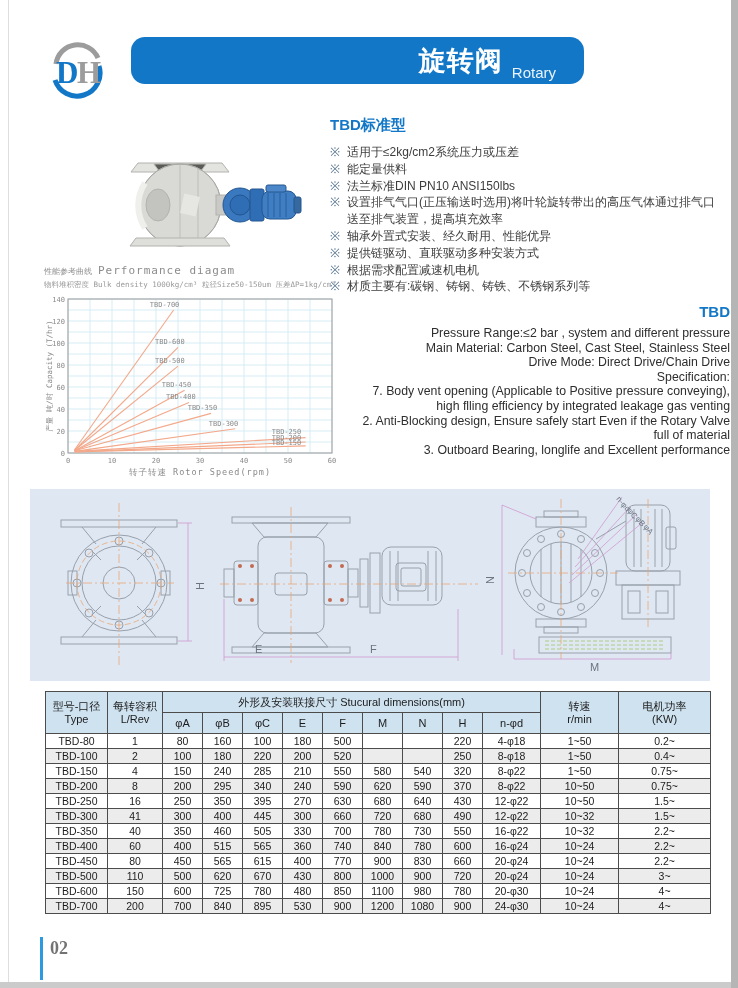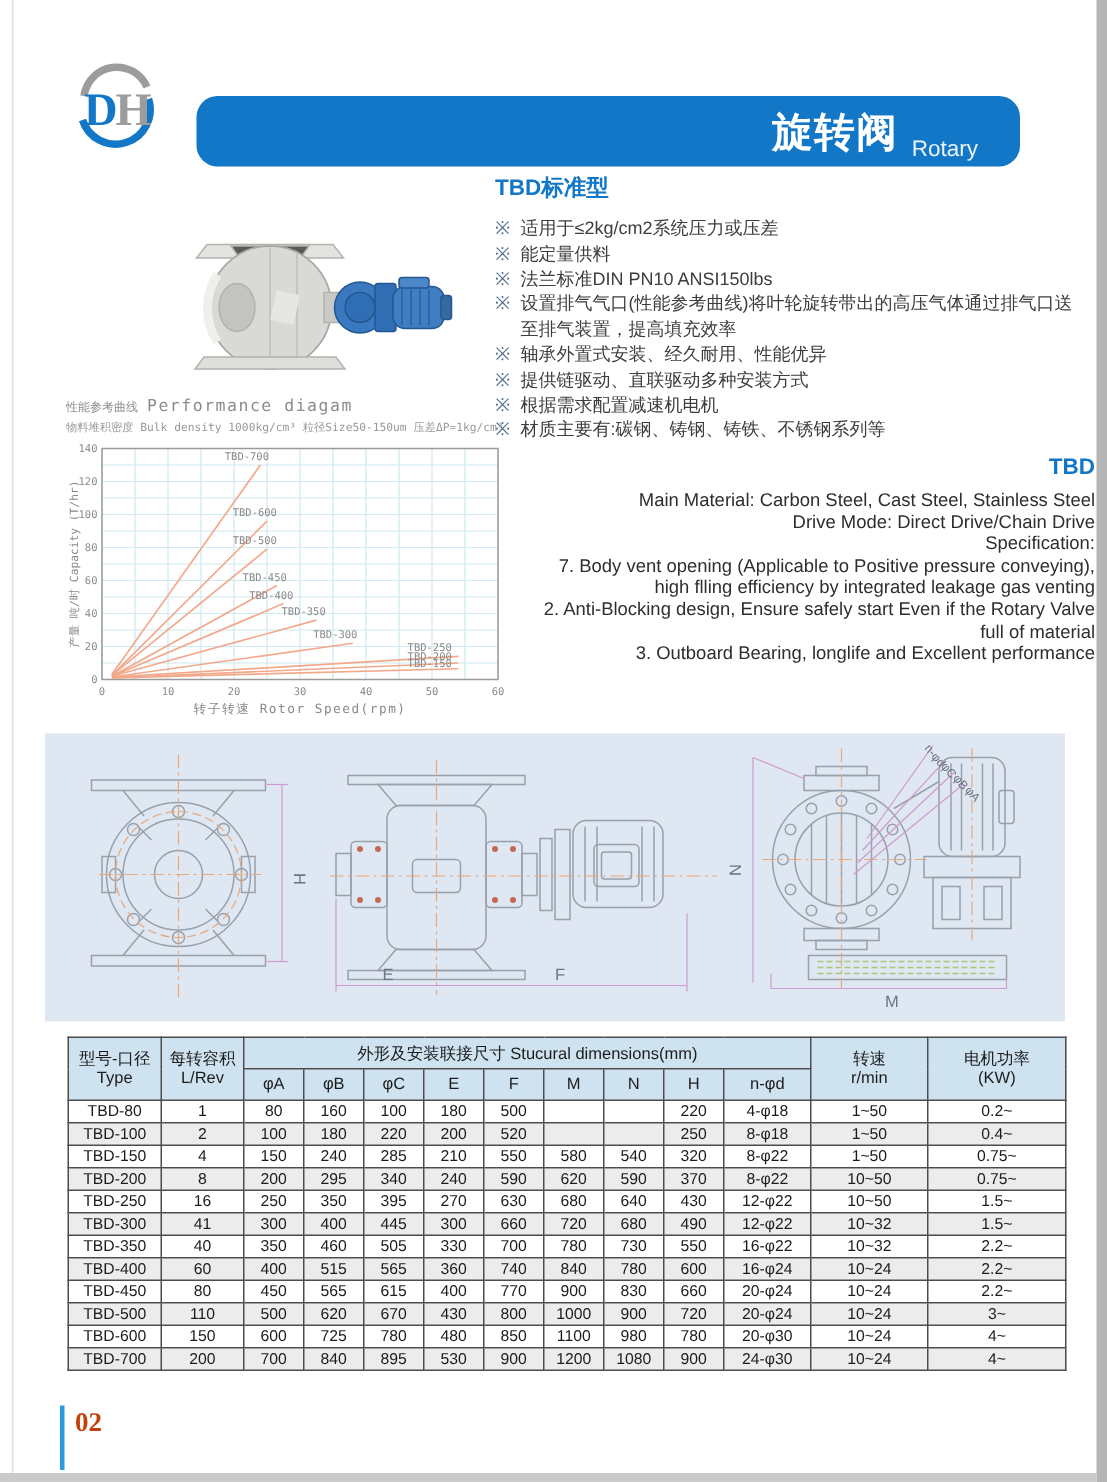--- a/index.html
+++ b/index.html
@@ -6,21 +6,21 @@
   body { background:#e8e8e8; font-family:"Liberation Sans",sans-serif; }
   #page { position:relative; width:738px; height:988px; background:#ffffff; overflow:hidden; }
 
   
   .edge-right  { position:absolute; right:0; top:0; width:7px; height:100%; background:#b5b5b5; }
   .edge-bottom { position:absolute; left:0; bottom:0; width:731px; height:6px; background:#cbcbcb; }
   .edge-left   { position:absolute; left:8px; top:0; width:1px; height:100%; background:#dedede; }
 
   
   .logo { position:absolute; left:48px; top:42px; width:58px; height:58px; }
-  .banner { position:absolute; left:131px; top:64px; width:549px; height:47px;
+  .banner { position:absolute; left:131px; top:37px; width:453px; height:47px;
             background:#1277c7; border-radius:14px; display:flex; align-items:center;
             justify-content:flex-end; padding-right:28px; gap:9px; }
   .banner .zh { color:#fff; font-size:27px; font-weight:bold; letter-spacing:1px; }
   .banner .en { color:#eaf3fb; font-size:15px; margin-top:24px; }
 
   
   .photo { position:absolute; left:90px; top:143px; width:220px; height:120px; }
 
   
   .intro { position:absolute; left:330px; top:116px; width:392px; }
@@ -48,21 +48,21 @@
   th, td { border:1px solid #4c4c4c; text-align:center; vertical-align:middle;
            font-size:10.5px; color:#1c1c1c; padding:0; height:15px; white-space:nowrap; }
   thead th { background:#cfe2f0; font-weight:normal; font-size:11px; height:21px; }
   thead .two div { line-height:12.5px; }
   tbody tr:nth-child(even) td { background:#ececec; }
   table { border:1.5px solid #3a3a3a; }
 
   
   .footer-bar { position:absolute; left:40px; top:937px; width:3px; height:43px; background:#2d9ae0; }
   .page-num { position:absolute; left:50px; top:938px; font-family:"Liberation Serif",serif;
-              font-weight:bold; font-size:18px; color:#c2410c; }
+              font-weight:bold; font-size:18px; color:#737373; }
 </style>
 </head>
 <body>
 
 <div id="page">
   <div class="edge-left"></div>
   <div class="edge-right"></div>
   <div class="edge-bottom"></div>
 
   <svg class="logo" viewBox="0 0 58 58">
@@ -114,21 +114,21 @@
         <li>
           <span class="bmark">※</span>
           <span>能定量供料</span>
         </li>
         <li>
           <span class="bmark">※</span>
           <span>法兰标准DIN PN10 ANSI150lbs</span>
         </li>
         <li>
           <span class="bmark">※</span>
-          <span>设置排气气口(性能参考曲线)将叶轮旋转带出的高压气体通过排气口送至排气装置，提高填充效率</span>
+          <span>设置排气气口(正压输送时选用)将叶轮旋转带出的高压气体通过排气口送至排气装置，提高填充效率</span>
         </li>
         <li>
           <span class="bmark">※</span>
           <span>轴承外置式安装、经久耐用、性能优异</span>
         </li>
         <li>
           <span class="bmark">※</span>
           <span>提供链驱动、直联驱动多种安装方式</span>
         </li>
         <li>
@@ -138,20 +138,21 @@
         <li>
           <span class="bmark">※</span>
           <span>材质主要有:碳钢、铸钢、铸铁、不锈钢系列等</span>
         </li>
       </ul>
   </div>
 
   <div class="tbd">
     <div class="h-blue">TBD</div>
     <div class="lines" id="spec-lines">
+        <div>Pressure Range:≤2 bar , system and different pressure</div>
         <div>Main Material: Carbon Steel, Cast Steel, Stainless Steel</div>
         <div>Drive Mode: Direct Drive/Chain Drive</div>
         <div>Specification:</div>
         <div>7. Body vent opening (Applicable to Positive pressure conveying),</div>
         <div>high flling efficiency by integrated leakage gas venting</div>
         <div>2. Anti-Blocking design, Ensure safely start Even if the Rotary Valve</div>
         <div>full of material</div>
         <div>3. Outboard Bearing, longlife and Excellent performance</div>
       </div>
   </div>

